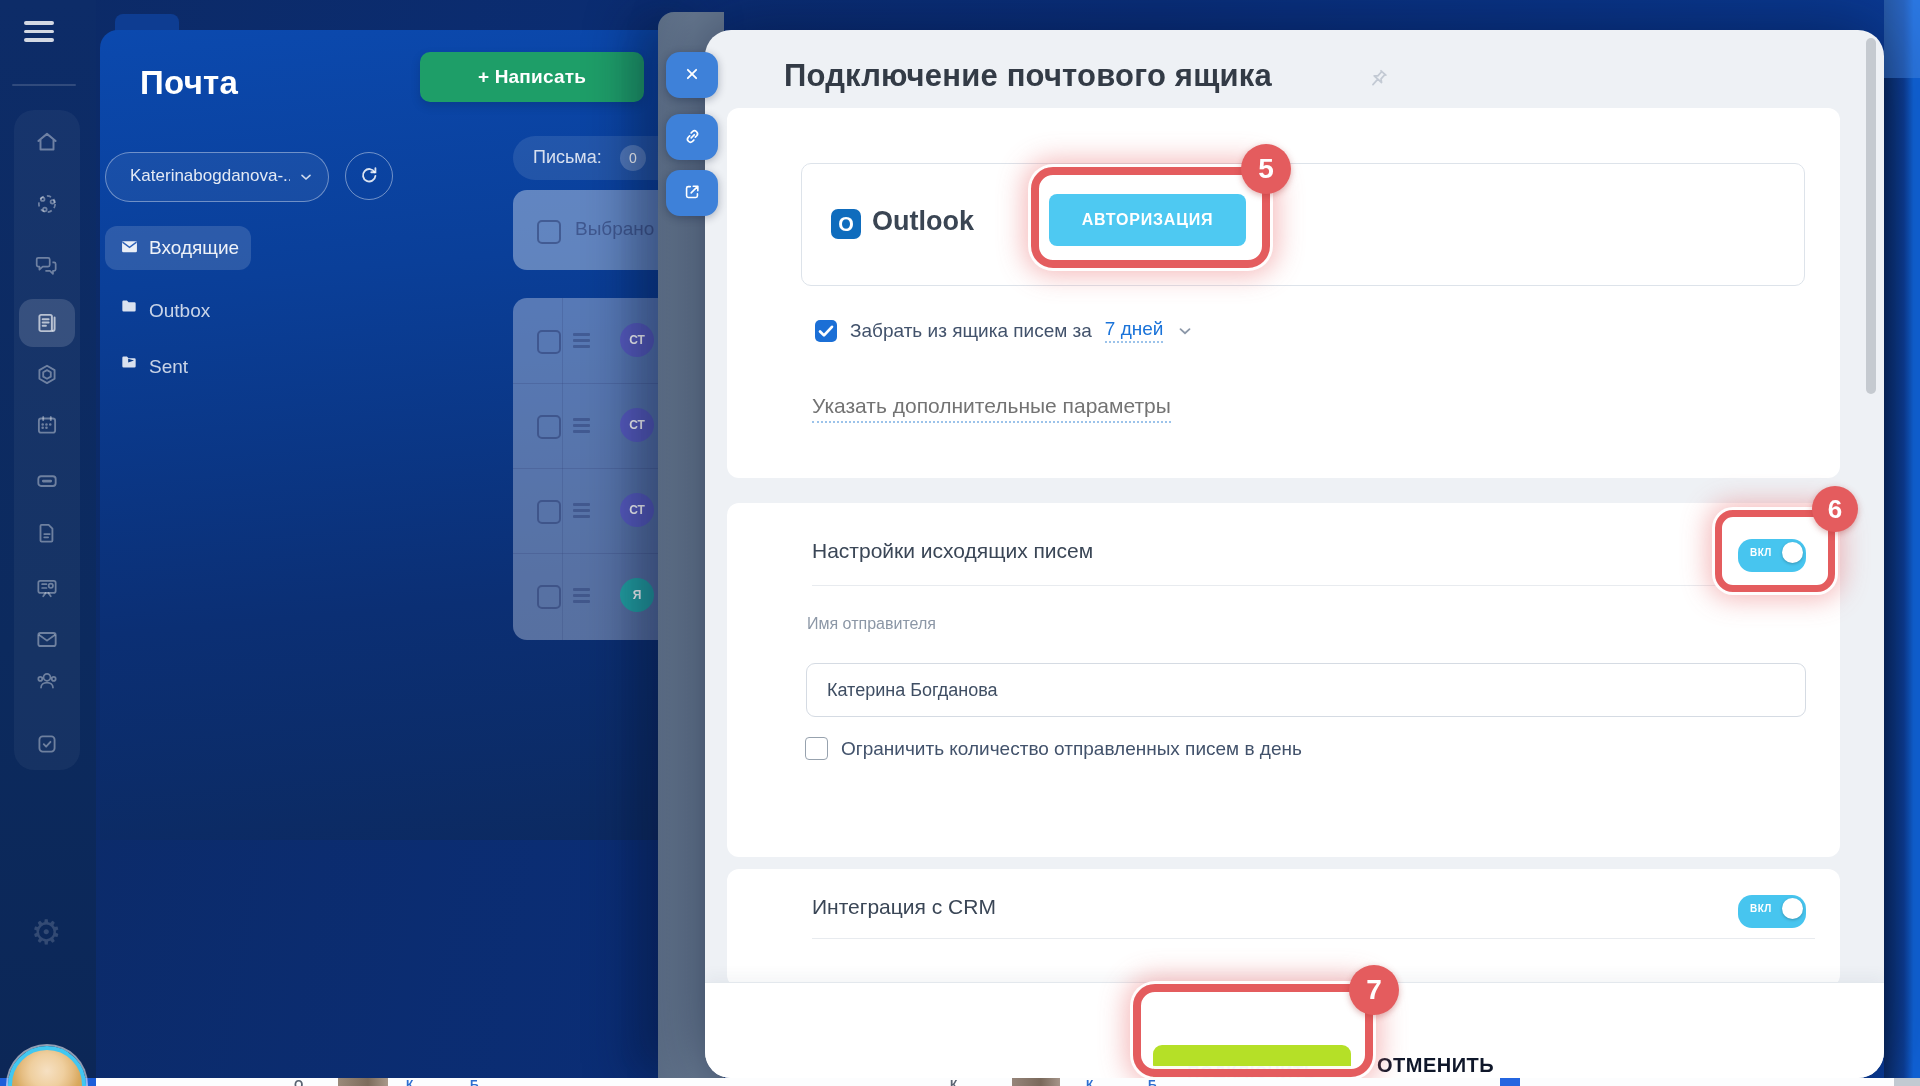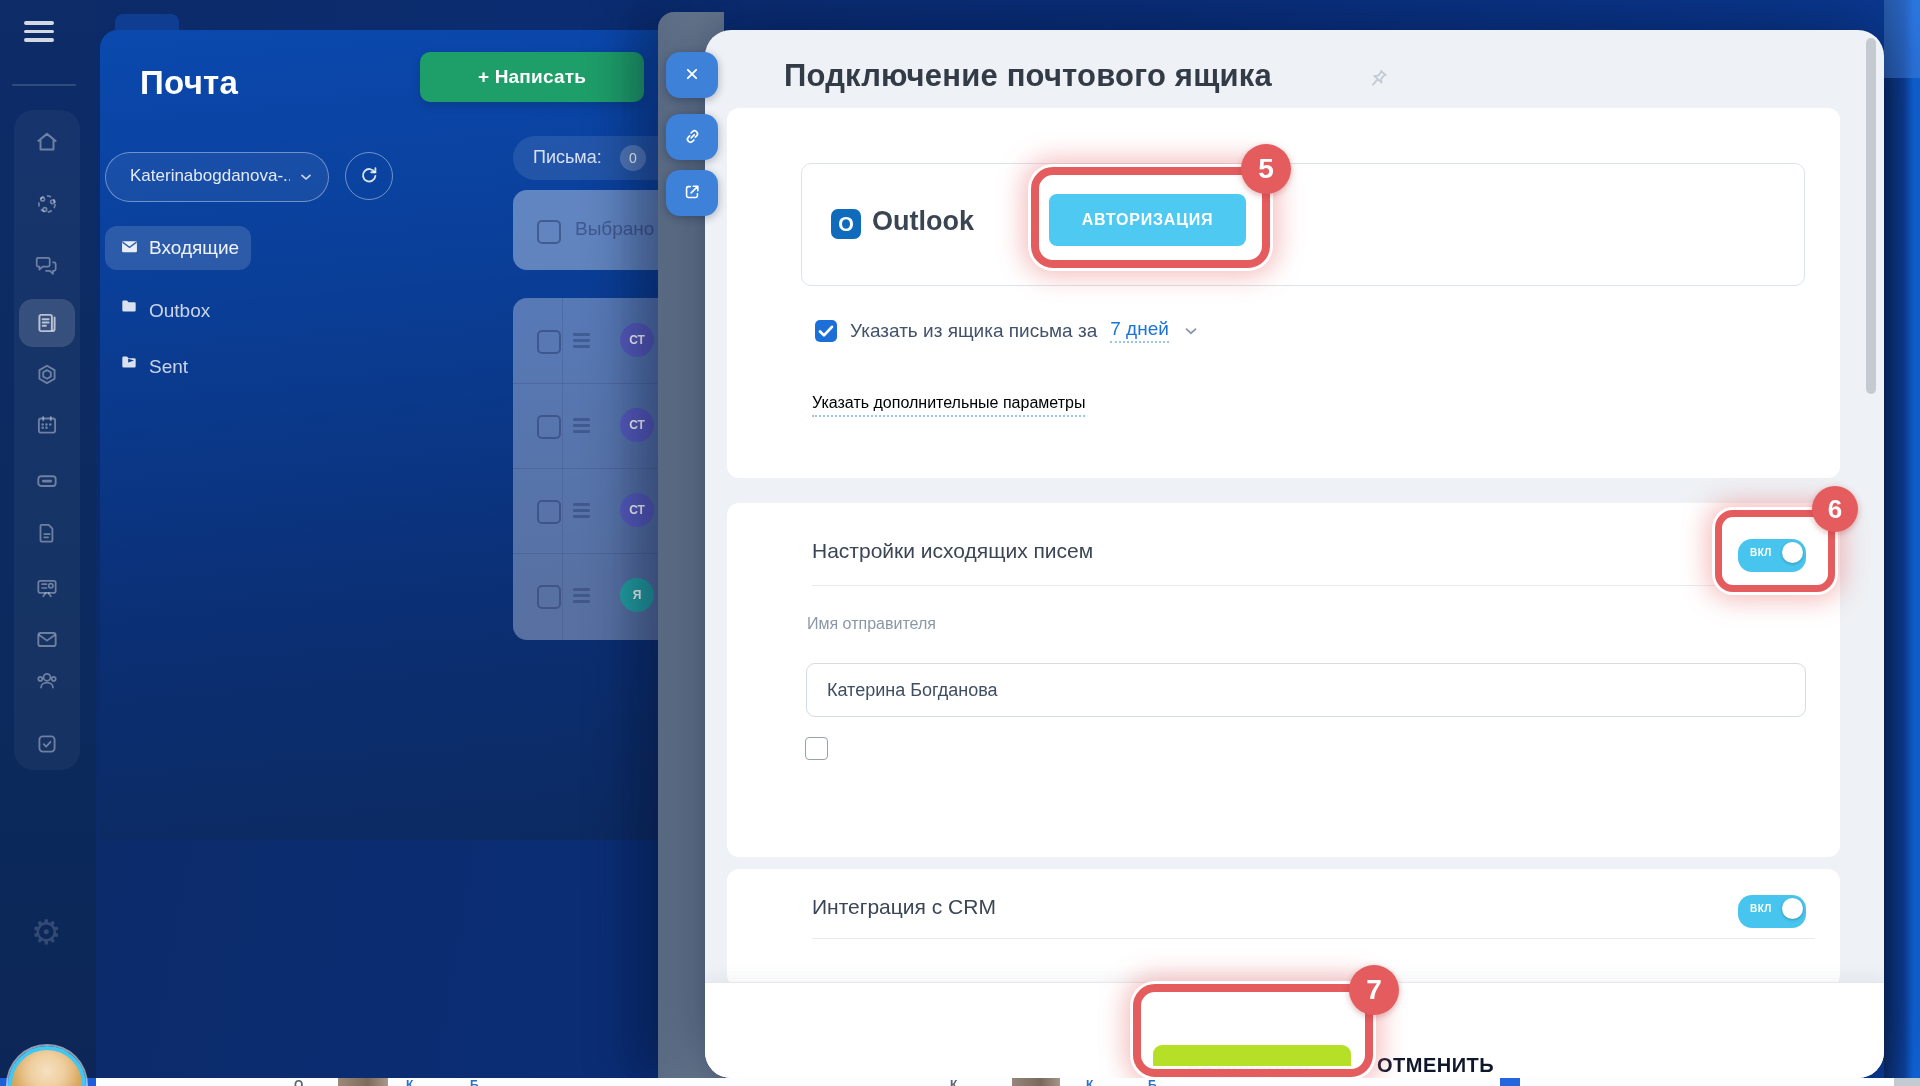--- a/index.html
+++ b/index.html
@@ -79,21 +79,21 @@
   .ann-circle{width:50px;height:50px;border-radius:50%;background:#e45c5e;color:#fff;font-weight:700;font-size:28px;
     text-align:center;line-height:50px;z-index:6;box-shadow:0 2px 6px rgba(160,40,40,.35);}
   .ann5{left:229px;top:3px;width:239px;height:101px;}
   .c5{left:439px;top:-20px;}
   .fetch-row{left:88px;top:210px;display:flex;align-items:center;gap:13px;}
   .cb-checked{width:22px;height:22px;border-radius:5px;background:#1b6fd6;}
   .cb-empty{width:21px;height:21px;border-radius:4px;border:1.5px solid #97a2ae;background:#fff;}
   .opt-label{font-size:19px;color:#42526b;}
   .opt-value{font-size:19px;color:#1a73d9;border-bottom:2px dotted #9cc3ea;padding-bottom:1px;}
   .chev-gray{color:#8b97a8;}
-  .adv-link{left:85px;top:286px;font-size:16px;color:#000000;border-bottom:2px dotted #9cc3ea;padding-bottom:3px;text-align:right;}
+  .adv-link{left:85px;top:286px;font-size:21px;color:#737373;border-bottom:2px dotted #9cc3ea;padding-bottom:3px;text-align:right;}
   .card2{left:22px;top:473px;width:1113px;height:354px;}
   .sect-title{font-size:21px;color:#3a4656;}
   .divider{height:1px;background:#e8ebef;}
   .toggle{width:68px;height:33px;border-radius:14px;background:#47c5ef;}
   .toggle .t-label{position:absolute;left:12px;top:8px;font-size:10px;font-weight:700;color:#fff;letter-spacing:.5px;}
   .toggle .t-knob{position:absolute;right:3px;top:3px;width:21px;height:21px;border-radius:50%;background:#fff;box-shadow:0 1px 3px rgba(0,0,0,.25);}
   .ann6{left:988px;top:7px;width:120px;height:82px;border-width:7px;border-radius:18px;}
   .c6{left:1085px;top:-17px;width:46px;height:46px;font-size:26px;line-height:46px;}
   .field-label{font-size:16px;color:#8c97a6;}
   .text-input{left:79px;top:160px;width:1000px;height:54px;border:1px solid #d5dbe3;border-radius:9px;background:#fff;
@@ -340,21 +340,21 @@
         <div class="abs ann ann5"></div>
         <div class="abs auth-btn">АВТОРИЗАЦИЯ</div>
         <div class="abs ann-circle c5">5</div>
       </div>
       <div class="abs fetch-row">
         <span class="cb-checked">
           <svg width="22" height="22" viewBox="0 0 24 24" fill="none" stroke="#fff" stroke-width="3" stroke-linecap="round" stroke-linejoin="round">
               <path d="M5.5 12.5 l4.3 4.3 L18.5 7.5"></path>
             </svg>
           </span>
-        <span class="opt-label">Указать из ящика письма за</span>
+        <span class="opt-label">Забрать из ящика писем за</span>
         <span class="opt-value">7 дней</span>
         <span class="chev-gray">
           <svg width="18" height="18" viewBox="0 0 24 24" fill="none" stroke="currentColor" stroke-width="2.4" stroke-linecap="round">
               <path d="M6 9.5 l6 5.5 6 -5.5"></path>
             </svg>
           </span>
       </div>
       <div class="abs adv-link">Указать дополнительные параметры</div>
     </div>
 
@@ -364,20 +364,21 @@
       <div class="abs toggle" style="left:1011px;top:36px;">
         <span class="t-label">ВКЛ</span>
         <span class="t-knob"></span>
       </div>
       <div class="abs ann-circle c6">6</div>
       <div class="abs divider" style="left:85px;top:82px;width:943px;"></div>
       <div class="abs field-label" style="left:80px;top:112px;">Имя отправителя</div>
       <input class="abs text-input" type="text" readonly="" value="Катерина Богданова" style="">
       <div class="abs limit-row">
         <span class="cb-empty"></span>
+        <span class="opt-label">Ограничить количество отправленных писем в день</span>
       </div>
     </div>
 
     <div class="abs card card3">
       <div class="abs sect-title" style="left:85px;top:26px;">Интеграция с CRM</div>
       <div class="abs toggle" style="left:1011px;top:26px;">
         <span class="t-label">ВКЛ</span>
         <span class="t-knob"></span>
       </div>
       <div class="abs divider" style="left:85px;top:69px;width:1003px;"></div>

